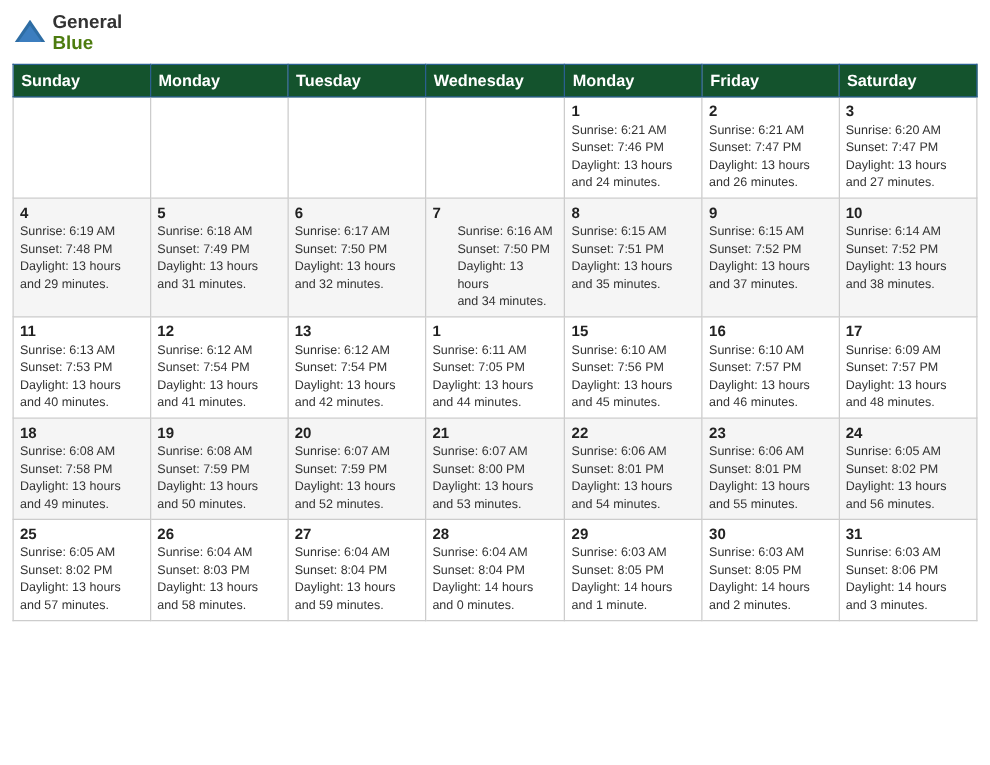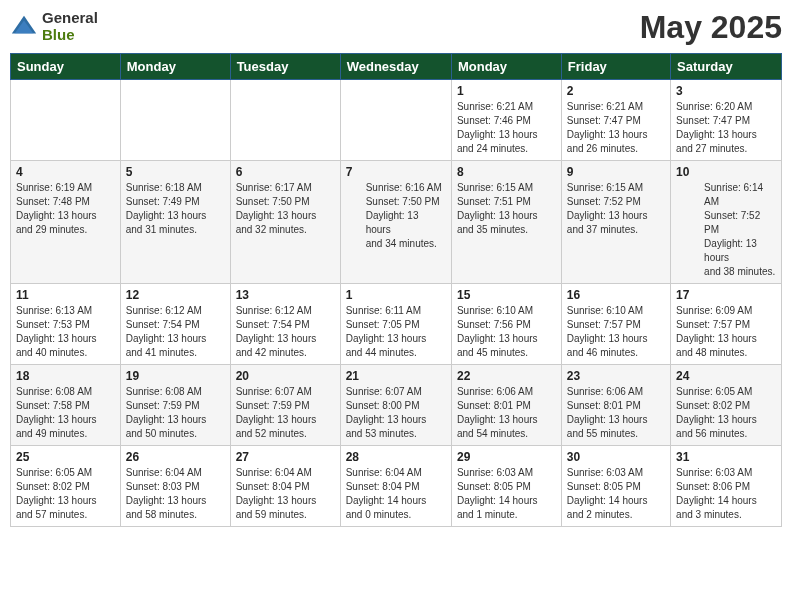--- a/index.html
+++ b/index.html
@@ -105,21 +105,20 @@
     <svg class="logo-icon" viewBox="0 0 30 30" xmlns="http://www.w3.org/2000/svg">
       <polygon points="15,3 28,22 2,22" fill="#2e6da4"></polygon>
       <polygon points="15,8 25,22 5,22" fill="#4a90d9" opacity="0.5"></polygon>
     </svg>
     <div class="logo-text">
       <span class="logo-general">General</span>
       <span class="logo-blue">Blue</span>
     </div>
   </div>
   <div class="title-section">
-    <div class="month-title">May 2025</div>
   </div>
 </div>
 
 <table class="calendar">
   <thead>
     <tr>
     <th>Sunday</th>
         <th>Monday</th>
         <th>Tuesday</th>
         <th>Wednesday</th>
@@ -194,21 +193,21 @@
         </td>
         <td>
           <div class="day-number">9</div>
           <div class="day-info" style="white-space: pre-line;">Sunrise: 6:15 AM
 Sunset: 7:52 PM
 Daylight: 13 hours
 and 37 minutes.</div>
         </td>
         <td>
           <div class="day-number">10</div>
-          <div class="day-info" style="white-space: pre-line; margin-left: 28px;">Sunrise: 6:14 AM
+          <div class="day-info" style="white-space: pre-line;">Sunrise: 6:14 AM
 Sunset: 7:52 PM
 Daylight: 13 hours
 and 38 minutes.</div>
         </td>
       </tr>
       <tr>
         <td>
           <div class="day-number">11</div>
           <div class="day-info" style="white-space: pre-line;">Sunrise: 6:13 AM
 Sunset: 7:53 PM

